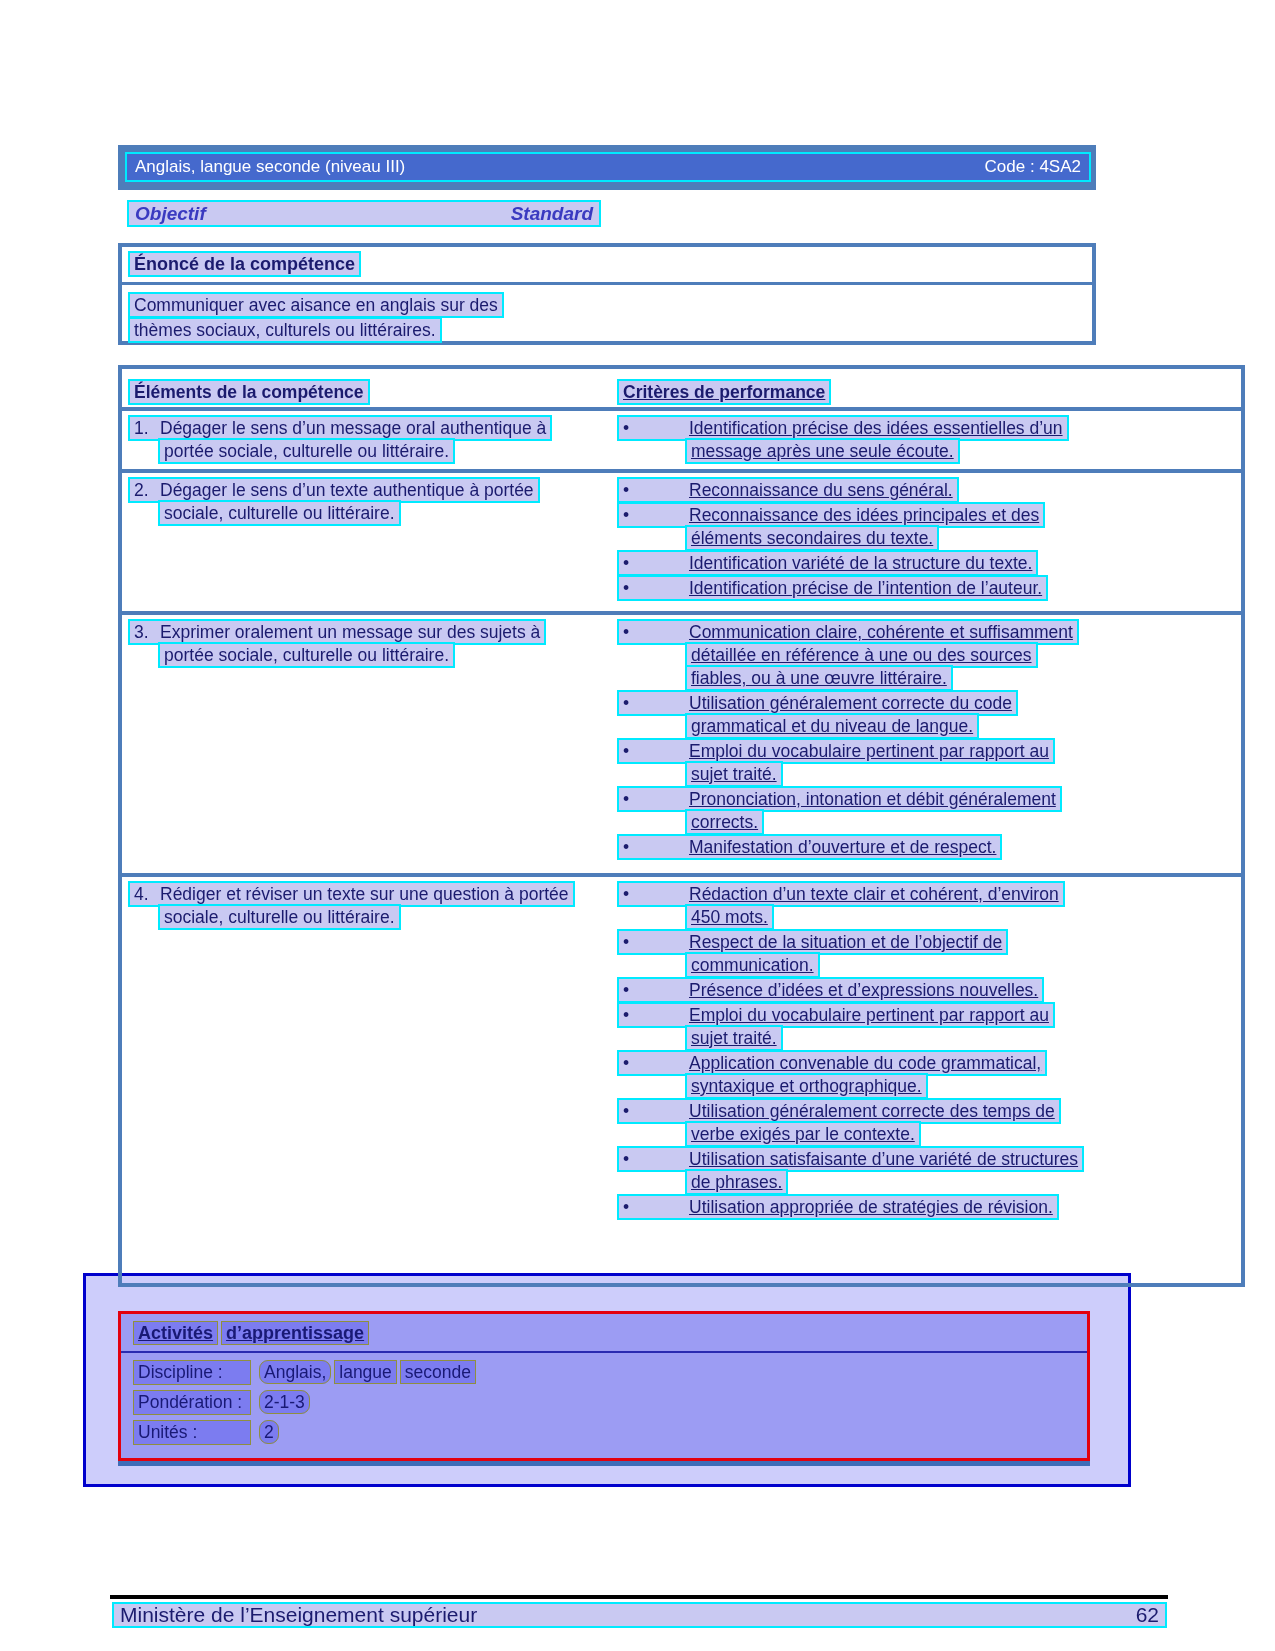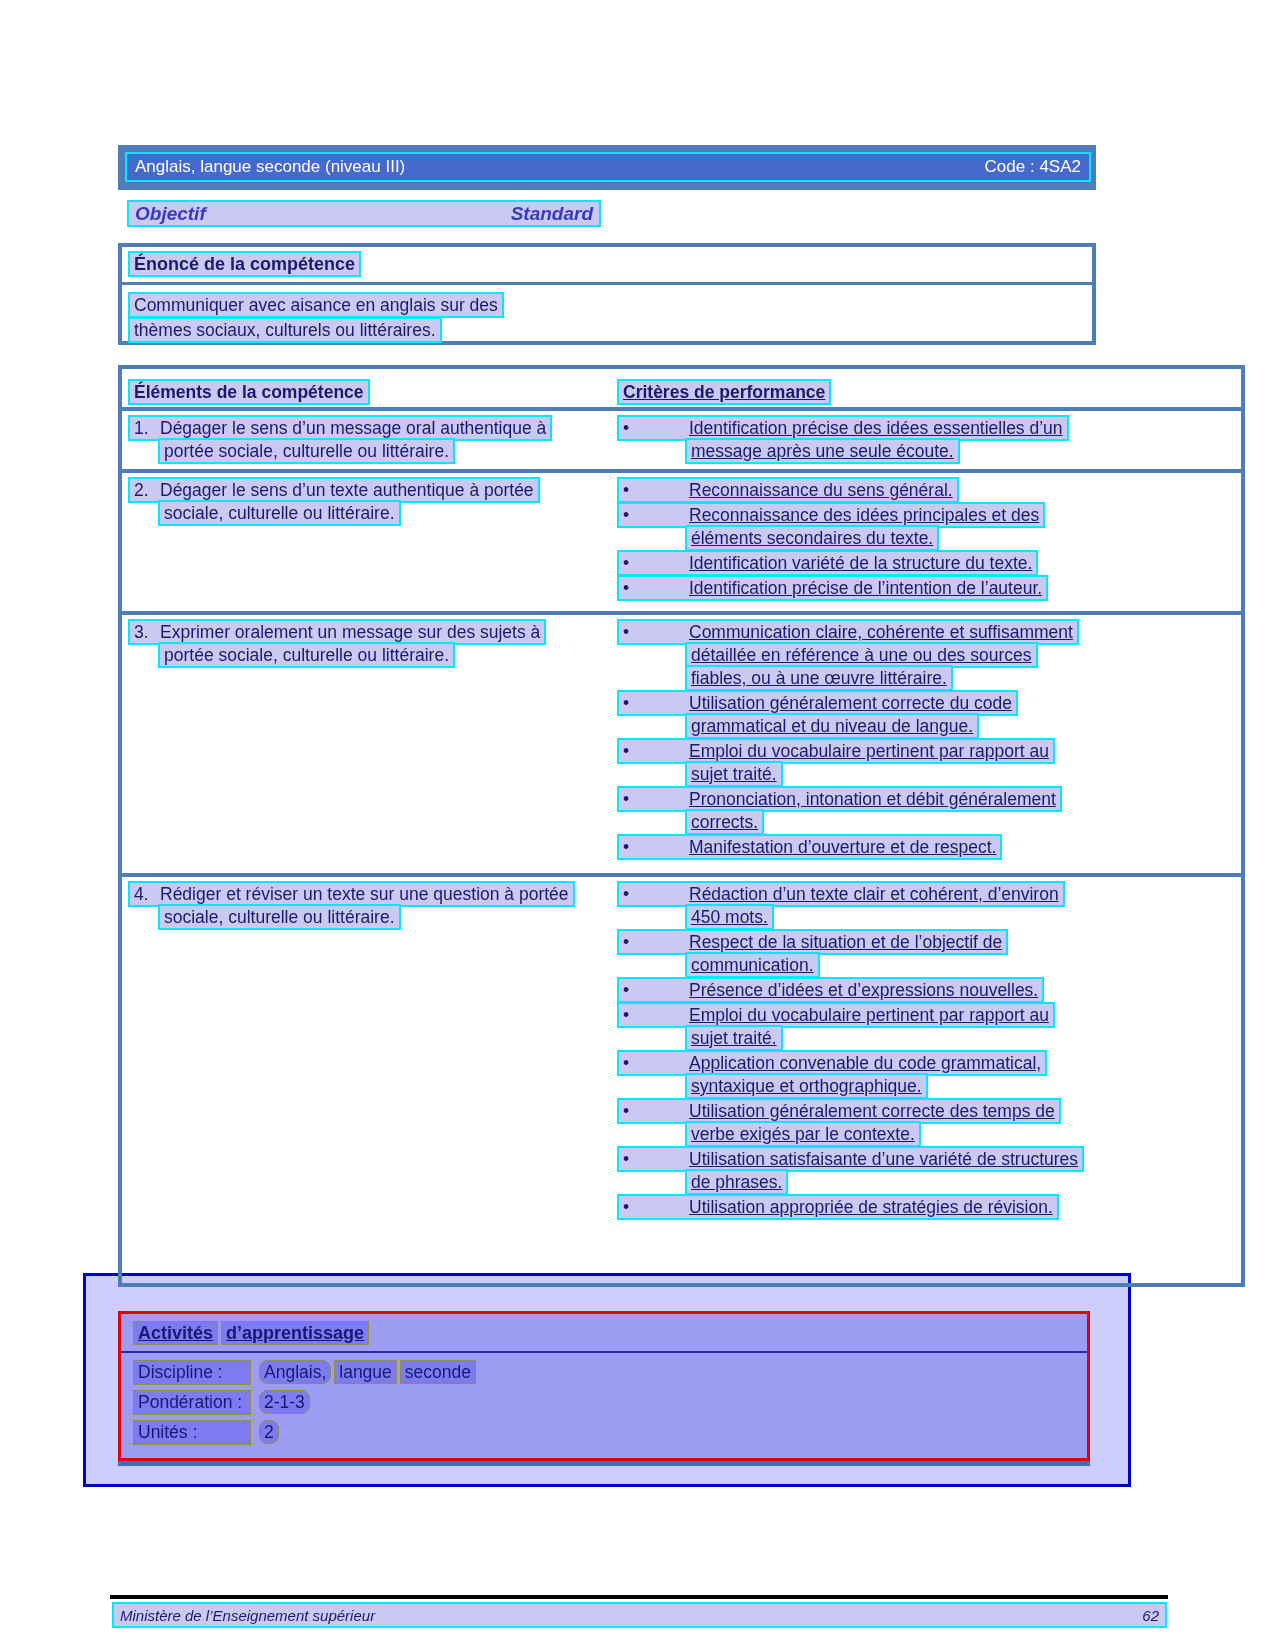--- a/index.html
+++ b/index.html
@@ -61,21 +61,21 @@
     color:#191975; }
   .albl { display:inline-block; min-width:118px; box-sizing:border-box; }
   .aval { margin-left:8px;border-radius:9px; }
   .wgap { margin-left:3px; }
   
   .footrule { position:absolute; left:110px; top:1595px; width:1058px; height:4px;
     background:#000000; }
   .footbar { position:absolute; left:112px; top:1602px; width:1055px; height:26px;
     background:#c9c9f2; border:2px solid #00eaff; box-sizing:border-box;
     display:flex; align-items:center; justify-content:space-between; padding:0 6px;
-    font-size:15px; color:#1b1b6e;font-style:italic; }
+    font-size:21px; color:#1b1b6e; }
 </style>
 </head>
 <body>
 
 <div class="page">
 
   <div class="topbar">
     <div class="topband">
       <span>Anglais, langue seconde (niveau III)</span>
       <span>Code : 4SA2</span>

